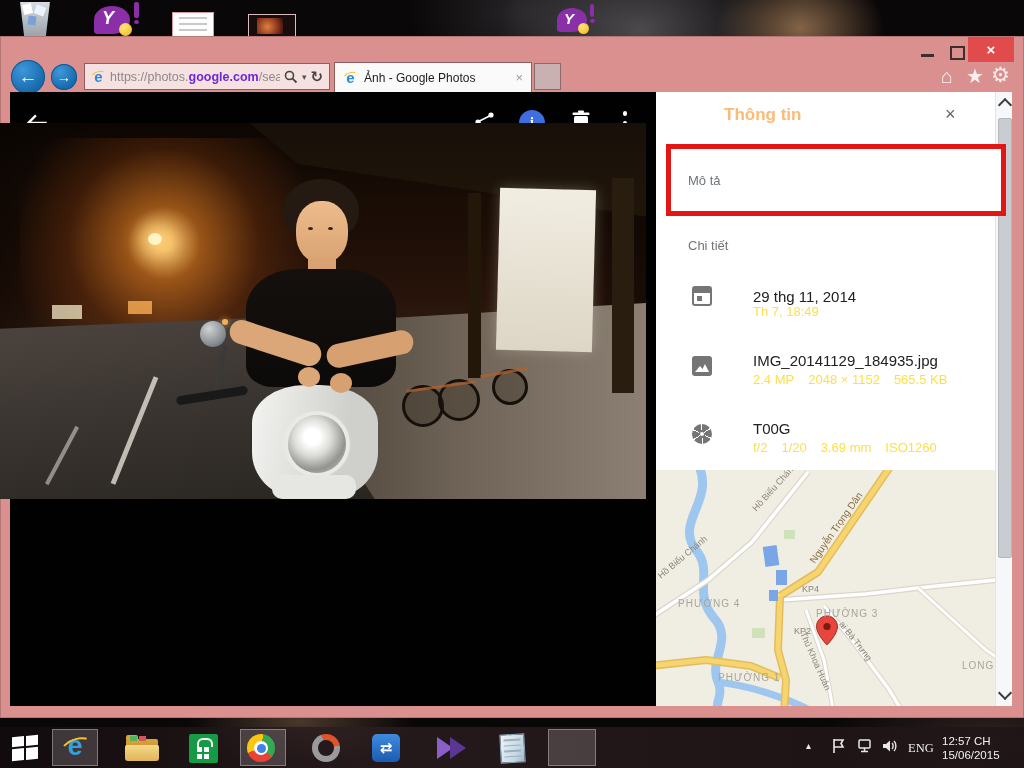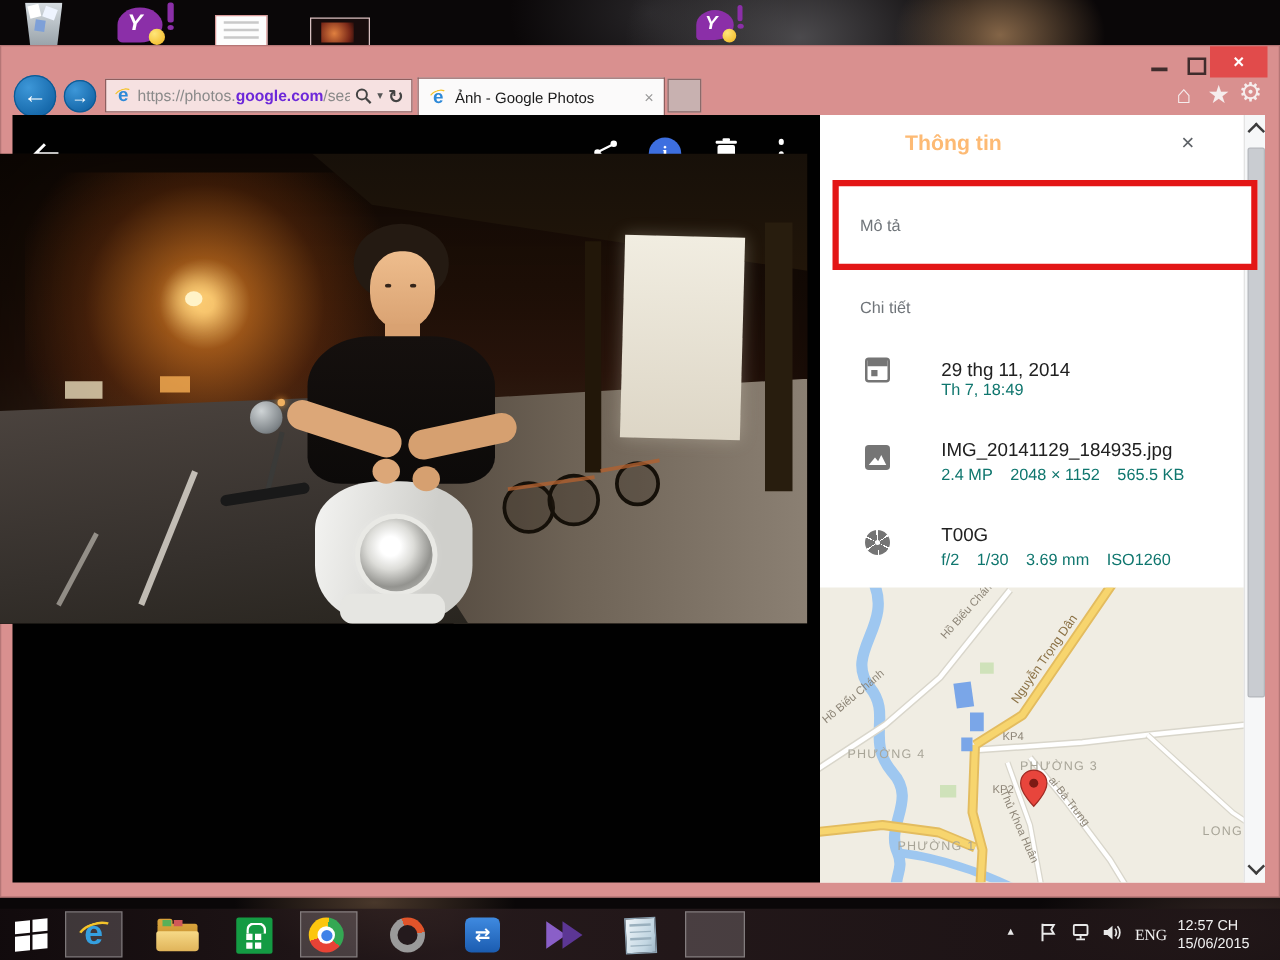--- a/index.html
+++ b/index.html
@@ -94,21 +94,21 @@
   .ph-light{left:288px;top:292px;width:58px;height:58px;border-radius:50%;background:radial-gradient(circle at 42% 38%,#ffffff 16%,#dcdcd8 38%,#93938f 66%,#58585411);box-shadow:0 0 0 4px #e9e9e5,0 0 10px rgba(255,255,255,.4);}
   .ph-fender{left:272px;top:352px;width:84px;height:24px;background:#e6e6e2;border-radius:10px;}
   
   .panel{left:656px;top:92px;width:356px;height:614px;background:#ffffff;}
   .p-title{left:688px;top:105px;font-size:17px;font-weight:700;color:#fdba74;margin-left:36px;}
   .p-close{left:945px;top:104px;font-size:18px;color:#5f6368;}
   .redbox{left:666px;top:144px;width:330px;height:62px;border:5px solid #e31616;background:#fff;z-index:40;display:flex;align-items:center;}
   .p-desc{margin-left:17px;font-size:13px;color:#70757a;}
   .p-details{left:688px;top:238px;font-size:13px;color:#70757a;}
   .p-row-t{font-size:15px;color:#212121;}
-  .p-row-s{font-size:13px;color:#0f766e;display:flex;gap:14px;}
+  .p-row-s{font-size:13px;color:#fde047;display:flex;gap:14px;}
   .p-icon{position:absolute;left:692px;width:20px;height:20px;}
   
   .cal{border:2px solid #757575;border-radius:3px;box-sizing:border-box;}
   .cal::before{content:"";position:absolute;left:0;top:0;right:0;height:5px;background:#757575;}
   .cal::after{content:"";position:absolute;left:3px;bottom:3px;width:5px;height:5px;background:#757575;}
   
   .img-ic{background:#757575;border-radius:3px;}
   .img-ic::before{content:"";position:absolute;left:3px;bottom:4px;border-left:5px solid transparent;border-right:5px solid transparent;border-bottom:6px solid #fff;}
   .img-ic::after{content:"";position:absolute;left:9px;bottom:4px;border-left:4px solid transparent;border-right:4px solid transparent;border-bottom:8px solid #fff;}
   
@@ -303,21 +303,21 @@
 <div class="abs p-row-s" style="left:753px;top:372px;">
   <span>2.4 MP</span>
   <span>2048 × 1152</span>
   <span>565.5 KB</span>
 </div>
 
 <div class="abs p-icon apt" style="top:424px;"></div>
 <div class="abs p-row-t" style="left:753px;top:420px;">T00G</div>
 <div class="abs p-row-s" style="left:753px;top:440px;">
   <span>f/2</span>
-  <span>1/30</span>
+  <span>1/20</span>
   <span>3.69 mm</span>
   <span>ISO1260</span>
 </div>
 
 <div class="abs map">
   <svg width="356" height="236" viewBox="0 0 356 236">
     <path d="M42,-6 C60,30 18,52 40,80 C58,102 36,122 58,148 C78,170 52,190 62,212 C68,226 58,232 62,244" fill="none" stroke="#9ec7f0" stroke-width="9" stroke-linecap="round"></path>
     <path d="M62,212 C95,216 130,228 158,242" fill="none" stroke="#9ec7f0" stroke-width="7" stroke-linecap="round"></path>
     <path d="M152,2 L96,72 L52,110 L-6,148" fill="none" stroke="#d9d6cb" stroke-width="6"></path>
     <path d="M152,2 L96,72 L52,110 L-6,148" fill="none" stroke="#ffffff" stroke-width="3.6"></path>

